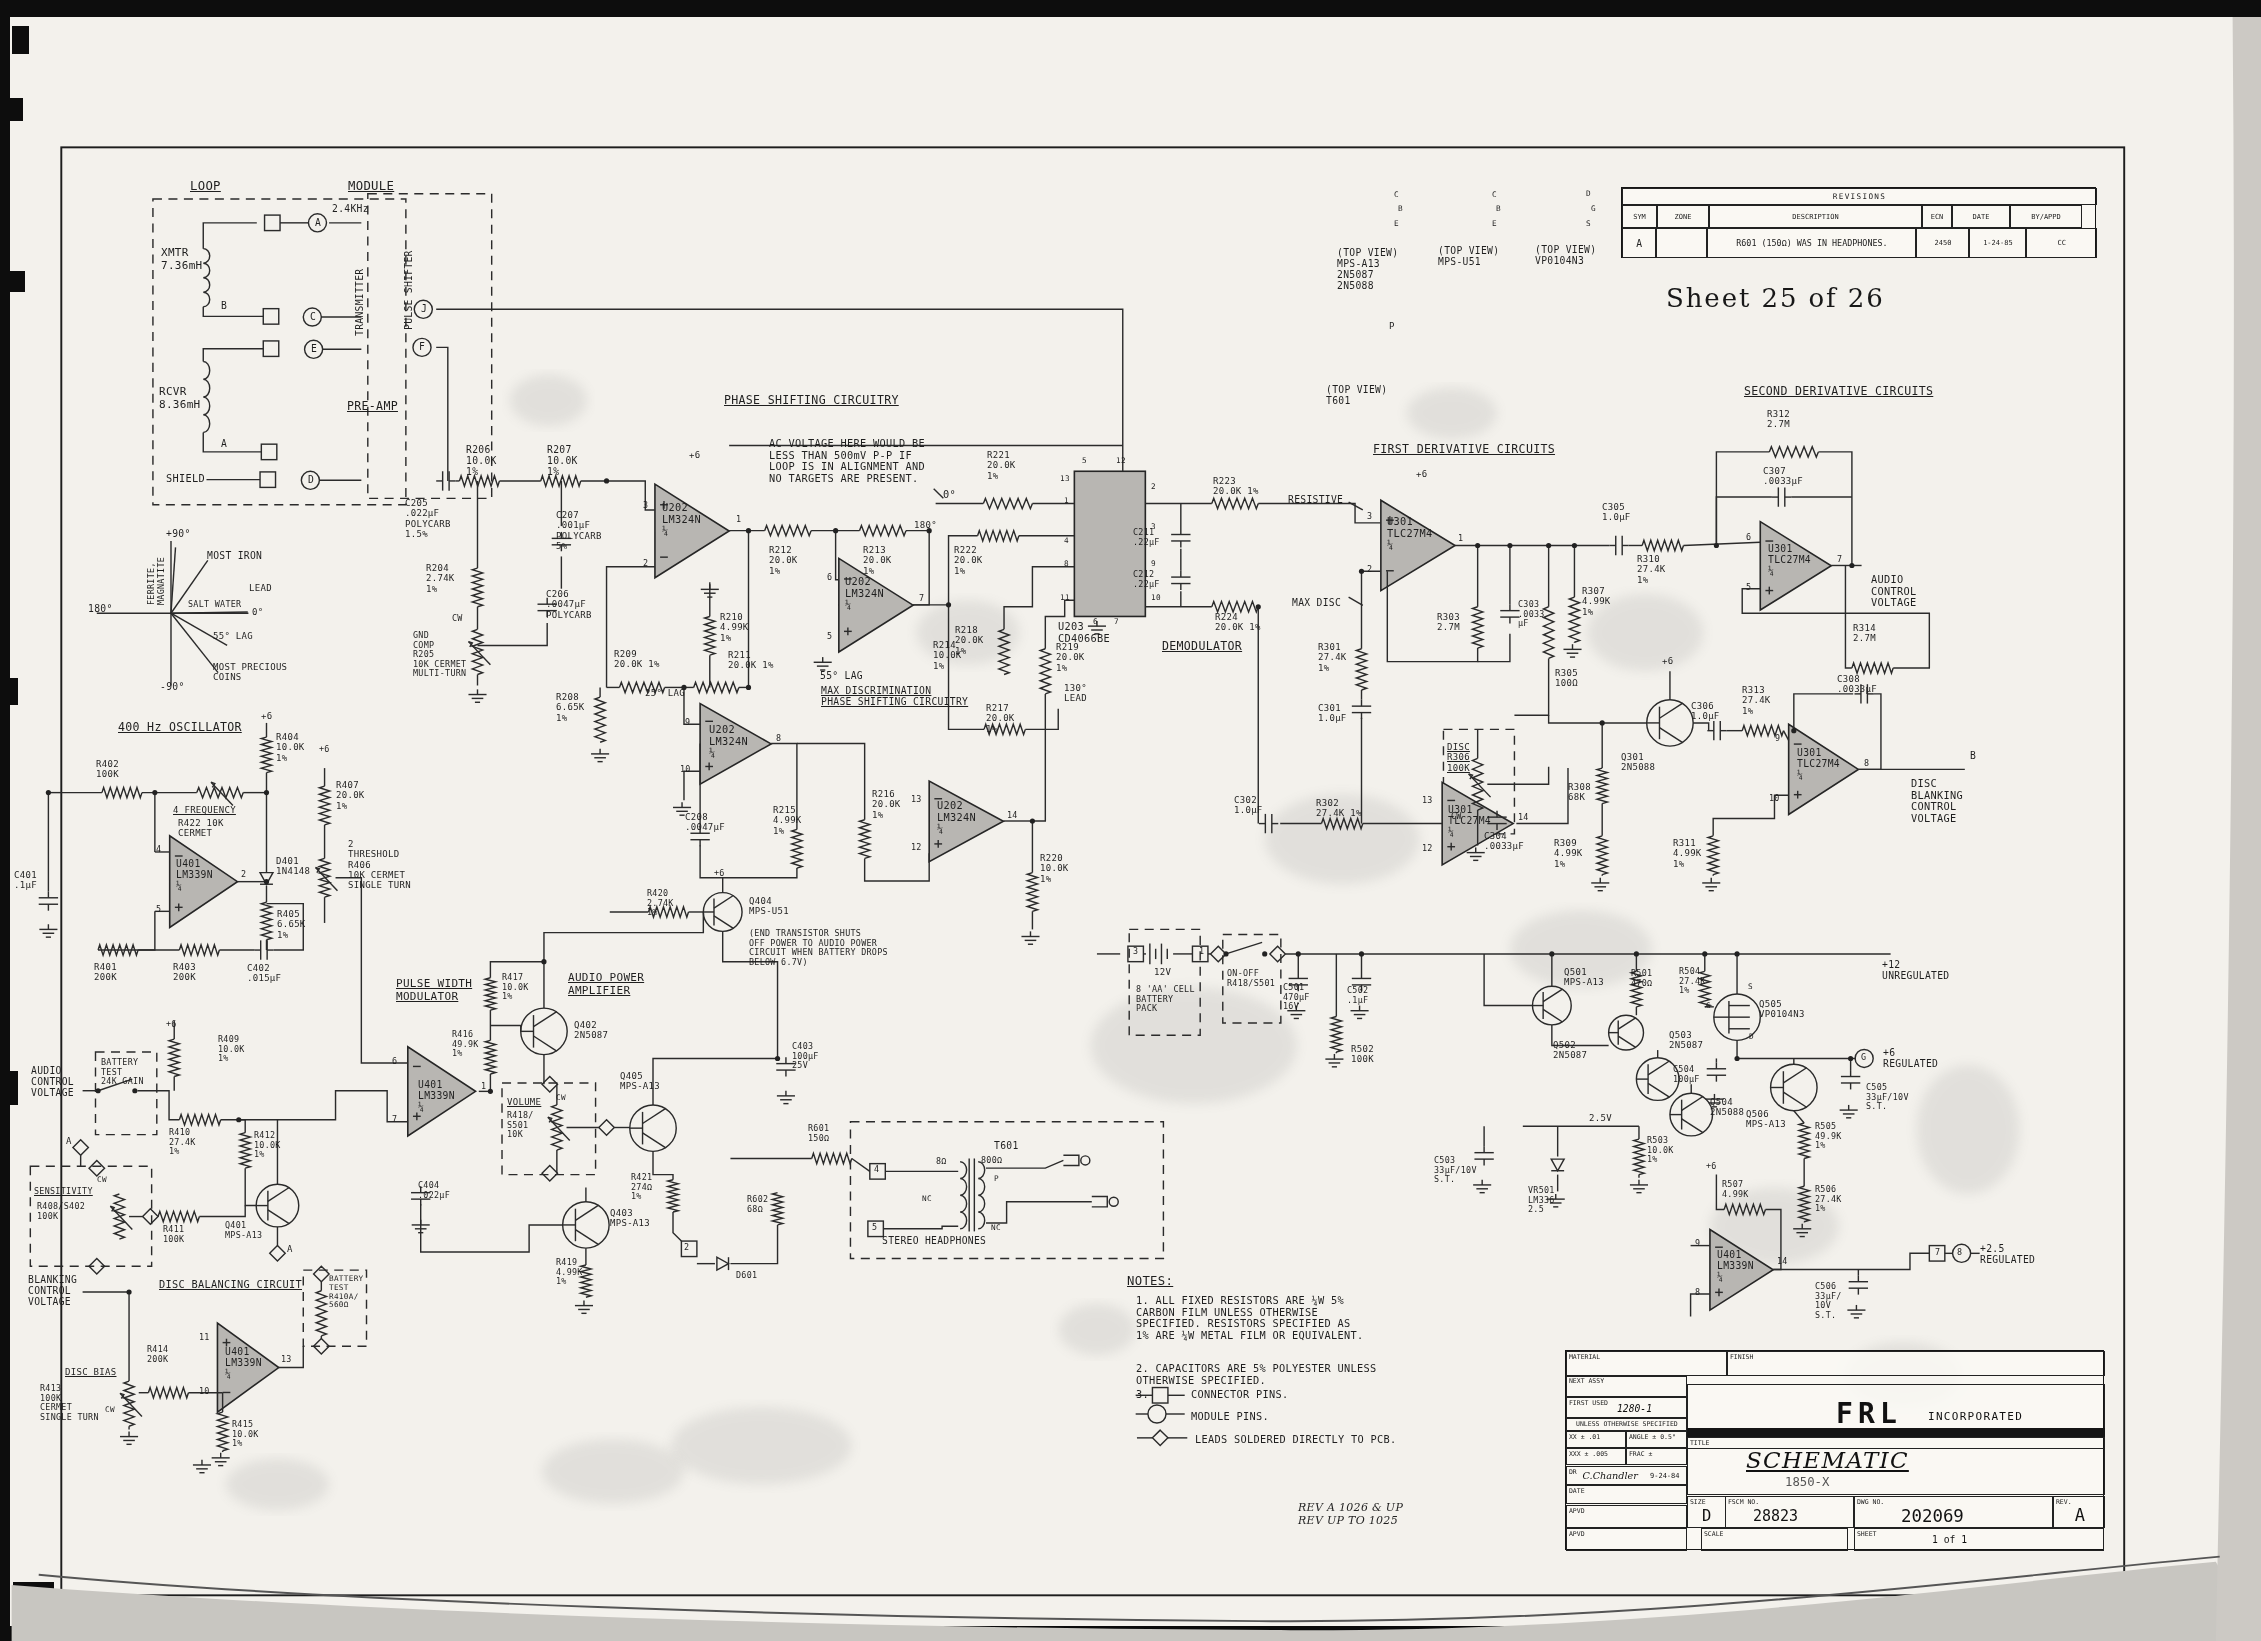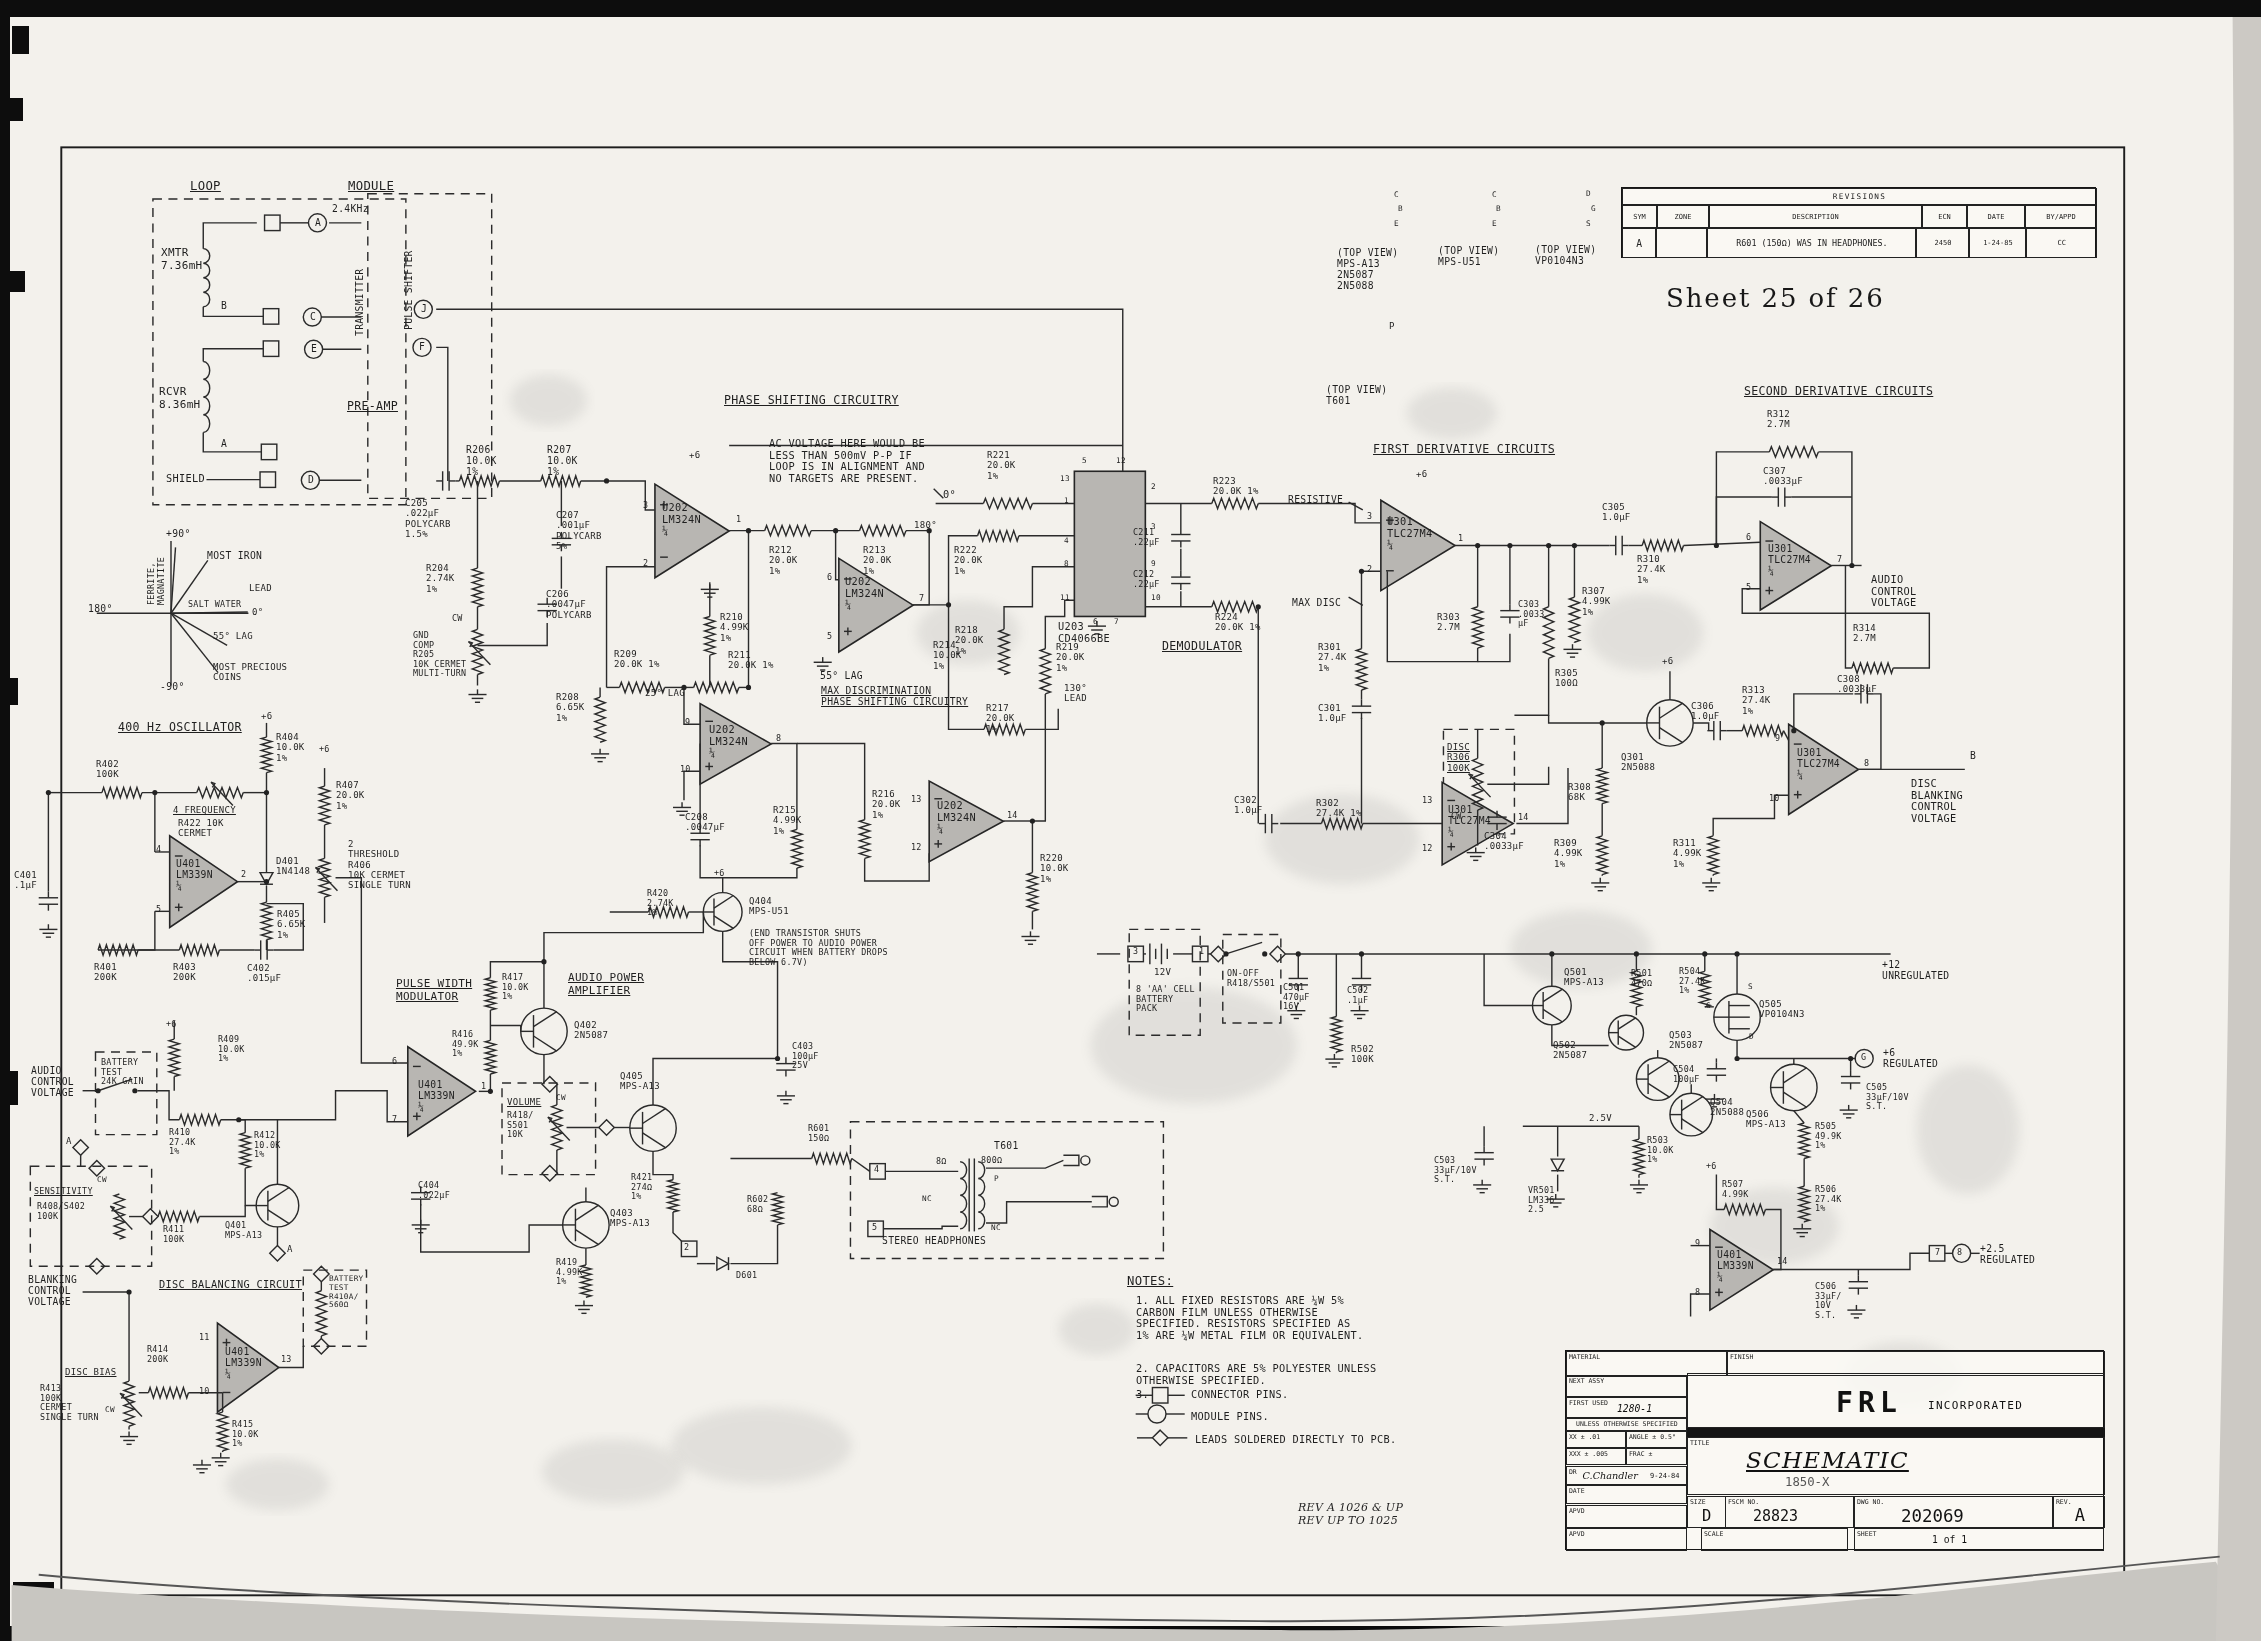--- a/index.html
+++ b/index.html
@@ -1320,21 +1320,21 @@
     </div>
 
   <div class="lbl f" style="left:1666px;top:284px;font-size:26px;color:#181818">Sheet 25  of  26</div>
 
   <div class="tb" style="left:1621px;top:187px;width:475px;height:71px;">
     <div class="rc" style="position:absolute;left:0;top:0;width:475px;height:17px;font-size:7.7px;letter-spacing:1.3px;">REVISIONS</div>
     <div class="rowflex" style="left:0;top:17px;width:475px;height:23px;">
       <div class="rc" style="width:35px">SYM</div>
       <div class="rc" style="width:52px">ZONE</div>
       <div class="rc" style="width:213px">DESCRIPTION</div>
-      <div class="rc" style="width:45px">ECN</div>
+      <div class="rc" style="width:30px">ECN</div>
       <div class="rc" style="width:58px">DATE</div>
       <div class="rc" style="width:72px">BY/APPD</div>
     </div>
     <div class="rowflex" style="left:0;top:40px;width:475px;height:30px;">
       <div class="rc" style="width:35px;font-size:9.7px">A</div>
       <div class="rc" style="width:52px"></div>
       <div class="rc" style="width:213px;font-size:8.4px">R601 (150Ω) WAS IN HEADPHONES.</div>
       <div class="rc" style="width:54px">2450</div>
       <div class="rc" style="width:58px">1-24-85</div>
       <div class="rc" style="width:72px">CC</div>
@@ -1378,21 +1378,21 @@
     <div class="cell" style="left:0;top:134px;width:121px;height:19.4px">
       <span class="tag">DATE</span>
       </div>
     <div class="cell" style="left:0;top:154px;width:121px;height:23px">
       <span class="tag">APVD</span>
       </div>
     <div class="cell" style="left:0;top:177px;width:121px;height:23px">
       <span class="tag">APVD</span>
       </div>
 
-    <div class="cell" style="left:121px;top:22px;width:418px;height:55px">
+    <div class="cell" style="left:121px;top:33px;width:418px;height:65px">
       <span class="val" style="left:148px;top:11.6px;font-size:28px;font-weight:bold;letter-spacing:5.2px">FRL</span>
       <span class="val" style="left:240px;top:24.5px;font-size:11px;letter-spacing:1.3px">INCORPORATED</span>
       </div>
     <div class="bar" style="left:121px;top:77px;width:418px;height:9px"></div>
     <div class="cell" style="left:121px;top:86px;width:418px;height:58px">
       <span class="tag">TITLE</span>
       <span class="val i" style="left:58px;top:9px;font-size:23px;text-decoration:underline;letter-spacing:1.3px">SCHEMATIC</span>
       <span class="val" style="left:97px;top:37px;font-size:12.3px;color:#555">1850-X</span>
       </div>
     <div class="cell" style="left:121px;top:145px;width:39px;height:32px">

